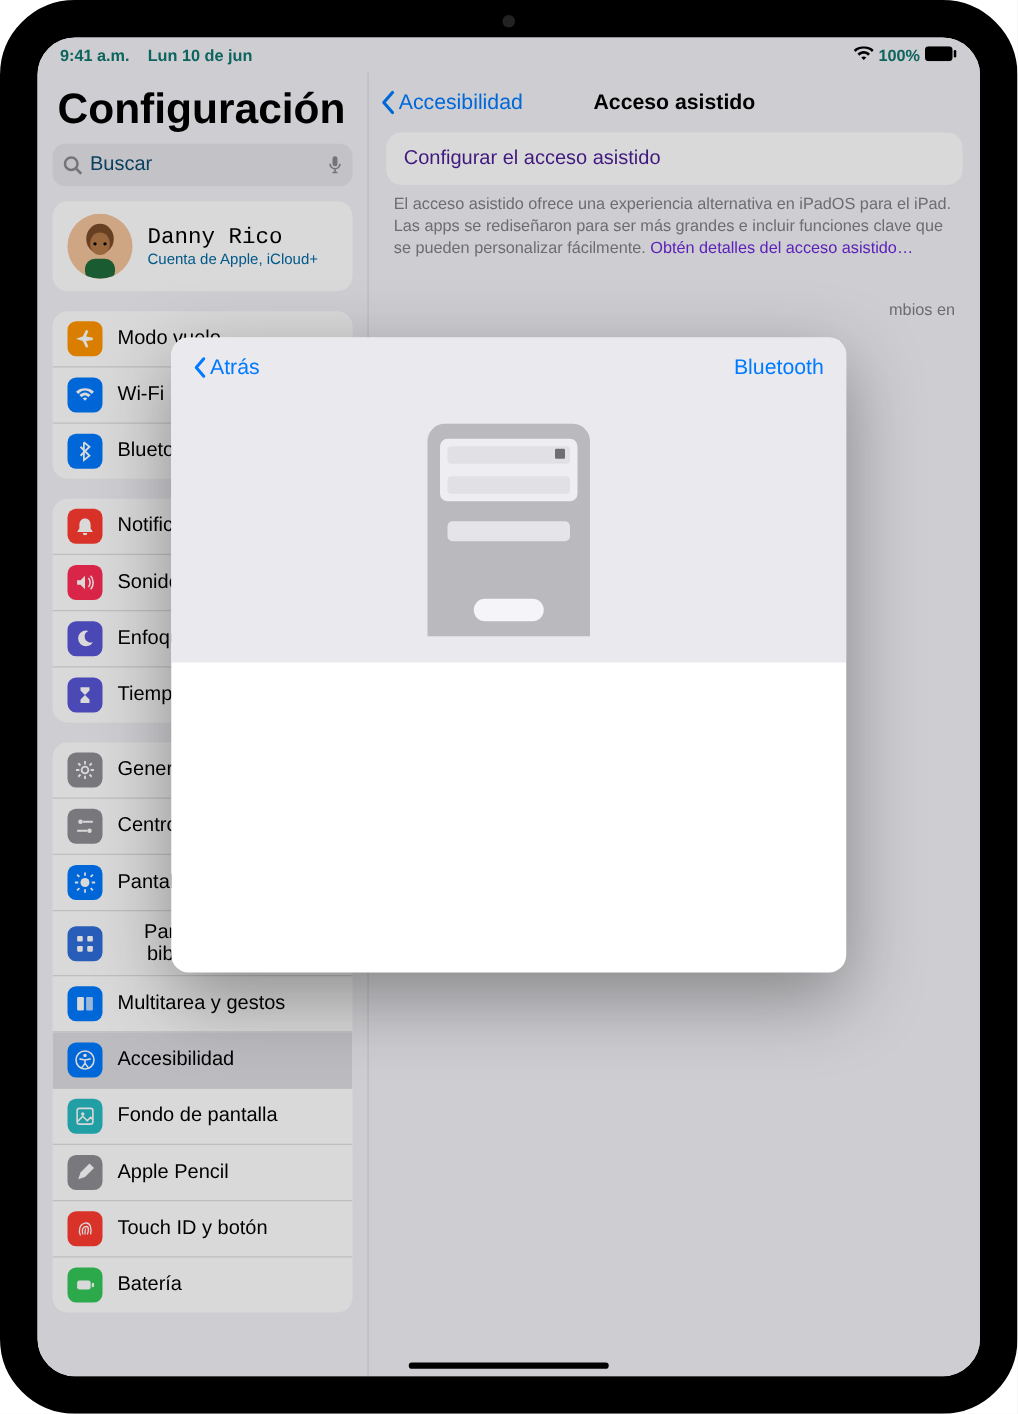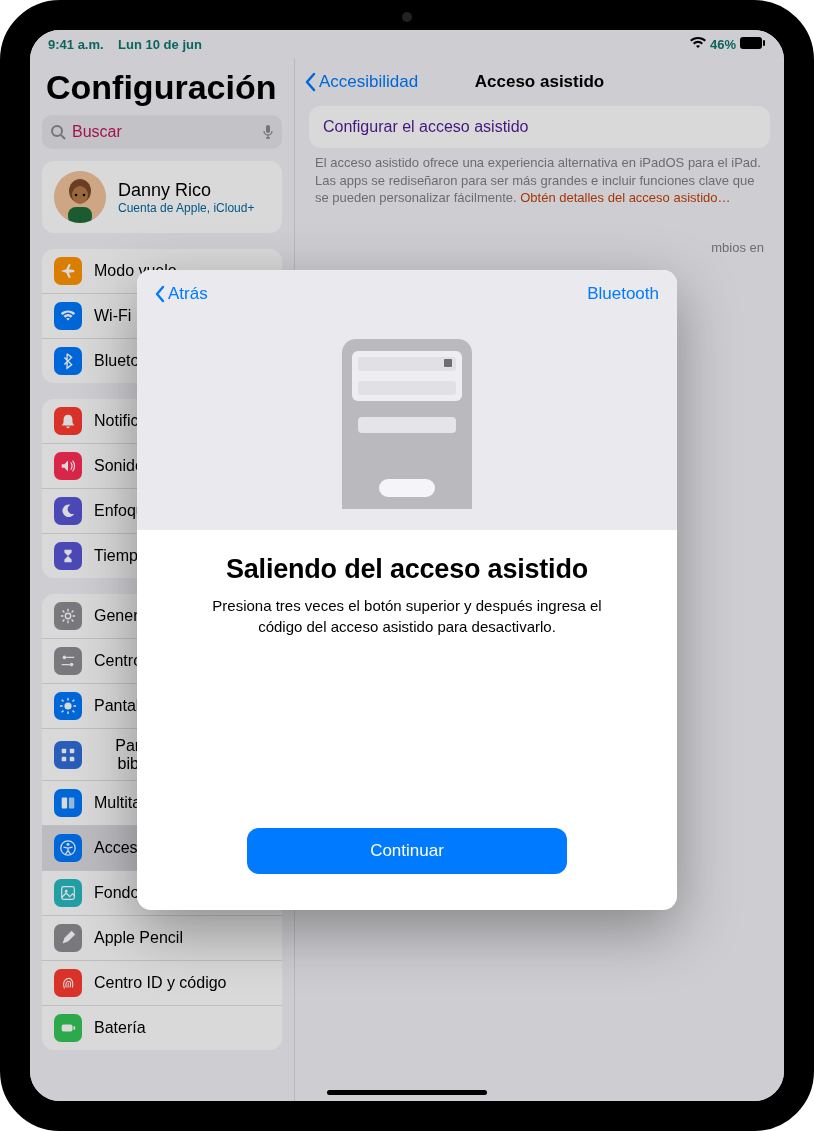--- a/index.html
+++ b/index.html
@@ -42,31 +42,31 @@
   .statusbar .right { display: flex; align-items: center; gap: 4px; }
   
   .split { display: flex; height: calc(100% - 28px); }
   .sidebar {
     width: 265px; background: #f2f2f7; border-right: 1px solid #d8d8dd;
     padding: 4px 0 0 0; overflow: hidden;
   }
   .sidebar h1 { font-size: 34px; font-weight: 700; padding: 6px 16px 8px; }
   .search {
     margin: 0 12px 12px; height: 34px; background: #e4e4ea; border-radius: 10px;
-    display: flex; align-items: center; padding: 0 8px; color: #be185d;
+    display: flex; align-items: center; padding: 0 8px; color: #0c4a6e;
   }
   .search svg { flex: 0 0 auto; }
   .search span { flex: 1; margin-left: 6px; font-size: 16px; }
   .profile {
     margin: 0 12px 16px; background: #fff; border-radius: 12px; padding: 10px 12px;
     display: flex; align-items: center; gap: 12px;
   }
   .avatar { width: 52px; height: 52px; border-radius: 50%; background: #f7c9a8; overflow: hidden; display: flex; align-items: flex-end; justify-content: center; }
   .avatar svg { width: 52px; height: 52px; }
-  .profile-name { font-size: 18px; font-weight: 500; }
+  .profile-name { font-size: 18px; font-weight: 500; font-family: Liberation Mono, monospace; }
   .profile-sub { font-size: 12px; color: #0369a1; }
   .group {
     margin: 0 12px 16px; background: #fff; border-radius: 12px; overflow: hidden;
   }
   .row {
     display: flex; align-items: center; padding: 8px 12px; gap: 12px;
     border-bottom: 0.5px solid #e0e0e4; font-size: 16px;
     min-height: 42px;
     text-align: center;
   }
@@ -84,27 +84,27 @@
   }
   .back { color: #007aff; font-size: 17px; display: flex; align-items: center; gap: 2px; }
   .navtitle { position: absolute; left: 50%; transform: translateX(-50%); font-size: 17px; font-weight: 600; }
   .panel {
     margin: 0 14px 6px; background: #fff; border-radius: 12px; padding: 12px 14px;
     color: #4c1d95; font-size: 16px;
   }
   .desc {
     margin: 0 20px; font-size: 13px; color: #808085; line-height: 1.35;
   }
-  .desc a { color: #c2410c; text-decoration: none; }
+  .desc a { color: #6d28d9; text-decoration: none; }
 
   
   .modal {
     position: absolute; z-index: 100;
     top: 240px; left: 50%; transform: translateX(-50%);
-    width: 540px; height: 640px;
+    width: 540px; height: 508px;
     background: #fff; border-radius: 14px; overflow: hidden;
     box-shadow: 0 20px 60px rgba(0,0,0,0.35);
     display: flex; flex-direction: column;
   }
   .modal-top {
     height: 260px; background: #e9e9ee;
     display: flex; flex-direction: column;
   }
   .modal-nav {
     display: flex; justify-content: space-between; padding: 14px 18px;
@@ -152,21 +152,21 @@
         <span>9:41 a.m.</span>
         &nbsp;&nbsp;
         <span>Lun 10 de jun</span>
       </div>
       <div class="right">
         <span>
           <svg width="16" height="12" viewBox="0 0 16 12">
               <path d="M8 11 L6 9 C7 8 9 8 10 9 Z M3 6 C6 3 10 3 13 6 L11.5 7.5 C9.5 5.5 6.5 5.5 4.5 7.5 Z M0 3 C4 -1 12 -1 16 3 L14.5 4.5 C11 1 5 1 1.5 4.5 Z" fill="#000"></path>
             </svg>
         </span>
-        <span>46%</span>
+        <span>100%</span>
         <span>
           <svg width="26" height="12" viewBox="0 0 26 12">
               <rect x="0" y="0" width="22" height="12" rx="3" fill="#000"></rect>
               <rect x="23" y="3" width="2" height="6" rx="1" fill="#000"></rect>
             </svg>
         </span>
       </div>
     </div>
 
     <div class="split">
@@ -352,21 +352,21 @@
                 </svg>
               </div>
             <span>Apple Pencil</span>
           </div>
           <div class="row">
             <div class="icn" style="background:#ff3b30">
                 <svg viewBox="0 0 20 20">
                   <path d="M6 16 C4 12 5 6 10 5 C15 4 16 10 15 15 M8 15 C7 11 8 8 11 8 C14 8 13 13 12 15 M10 15 C10 12 10 10 11 10" stroke="#fff" stroke-width="1.2" fill="none"></path>
                 </svg>
               </div>
-            <span>Centro ID y código</span>
+            <span>Touch ID y botón</span>
           </div>
           <div class="row">
             <div class="icn" style="background:#34c759">
                 <svg viewBox="0 0 20 20">
                   <rect x="3" y="6" width="12" height="8" rx="2" fill="#fff"></rect>
                   <rect x="16" y="8" width="2" height="4" rx="1" fill="#fff"></rect>
                 </svg>
               </div>
             <span>Batería</span>
           </div>
@@ -413,20 +413,14 @@
       <div class="device-illus">
         <div class="device">
           <div class="f1"></div>
             <div class="dot"></div>
             <div class="f2"></div>
             <div class="f3"></div>
             <div class="home"></div>
         </div>
       </div>
     </div>
-    <div class="modal-body">
-      <div class="modal-title">Saliendo del acceso asistido</div>
-      <div class="modal-text">Presiona tres veces el botón superior y después ingresa el código del acceso asistido para desactivarlo.</div>
-      <div class="modal-spacer"></div>
-      <button class="continue-btn">Continuar</button>
-    </div>
   </div>
 </div>
 
 </body></html>

